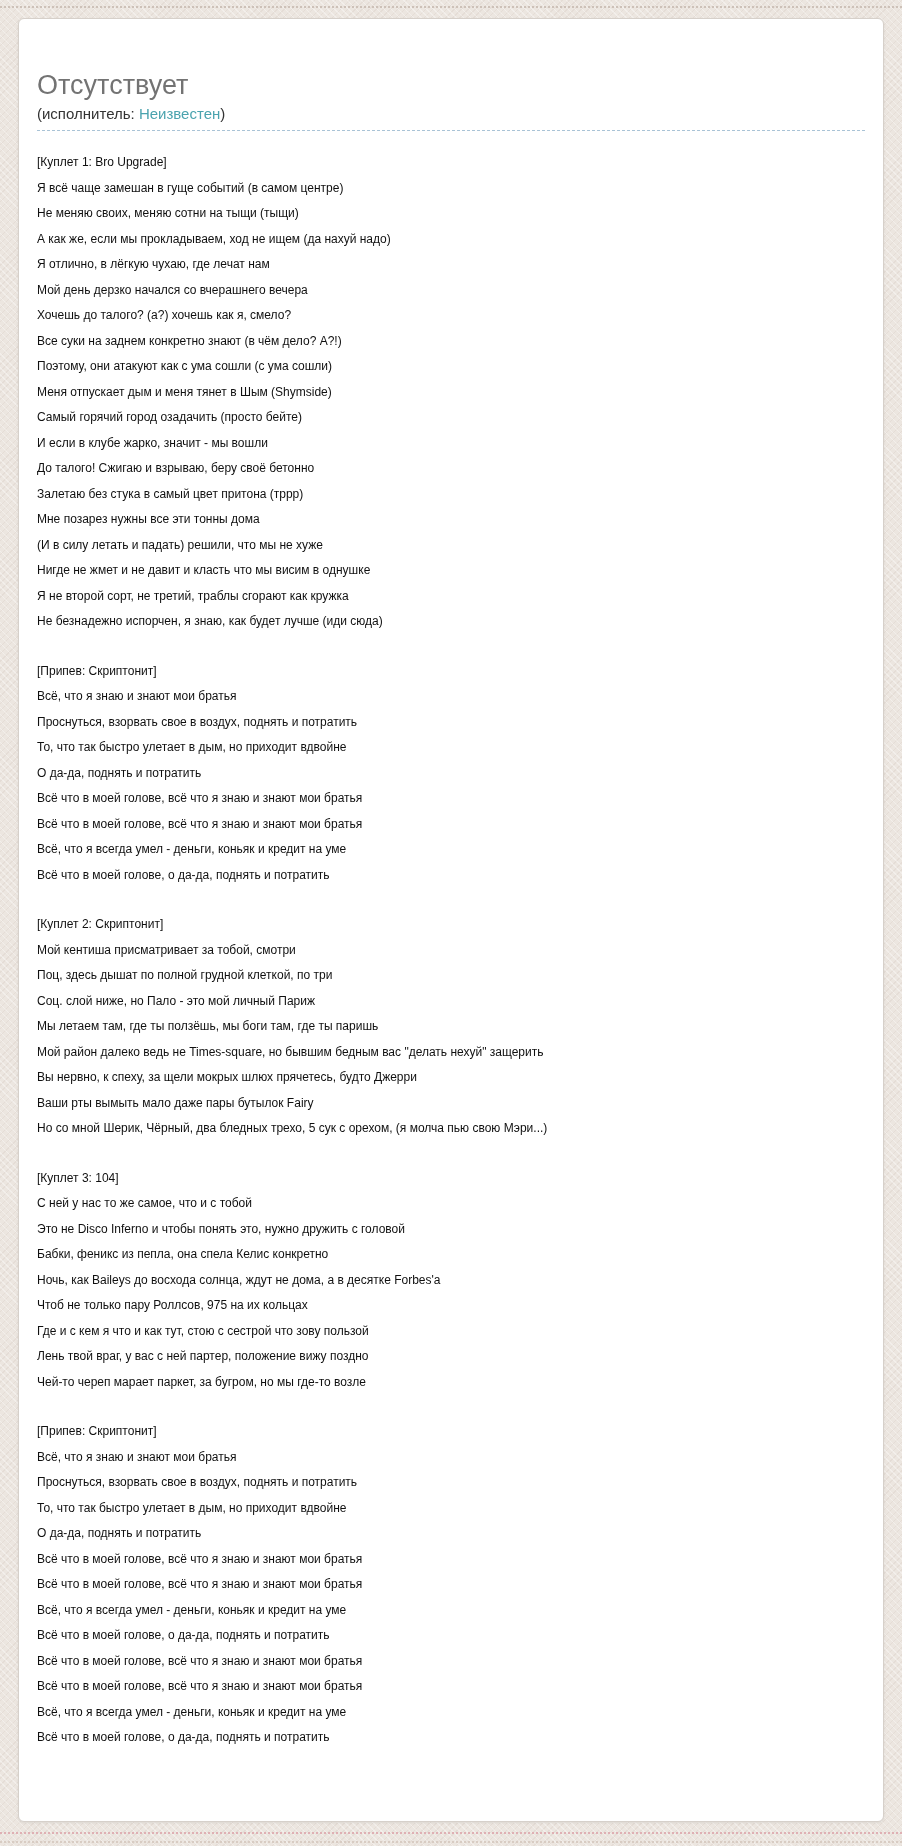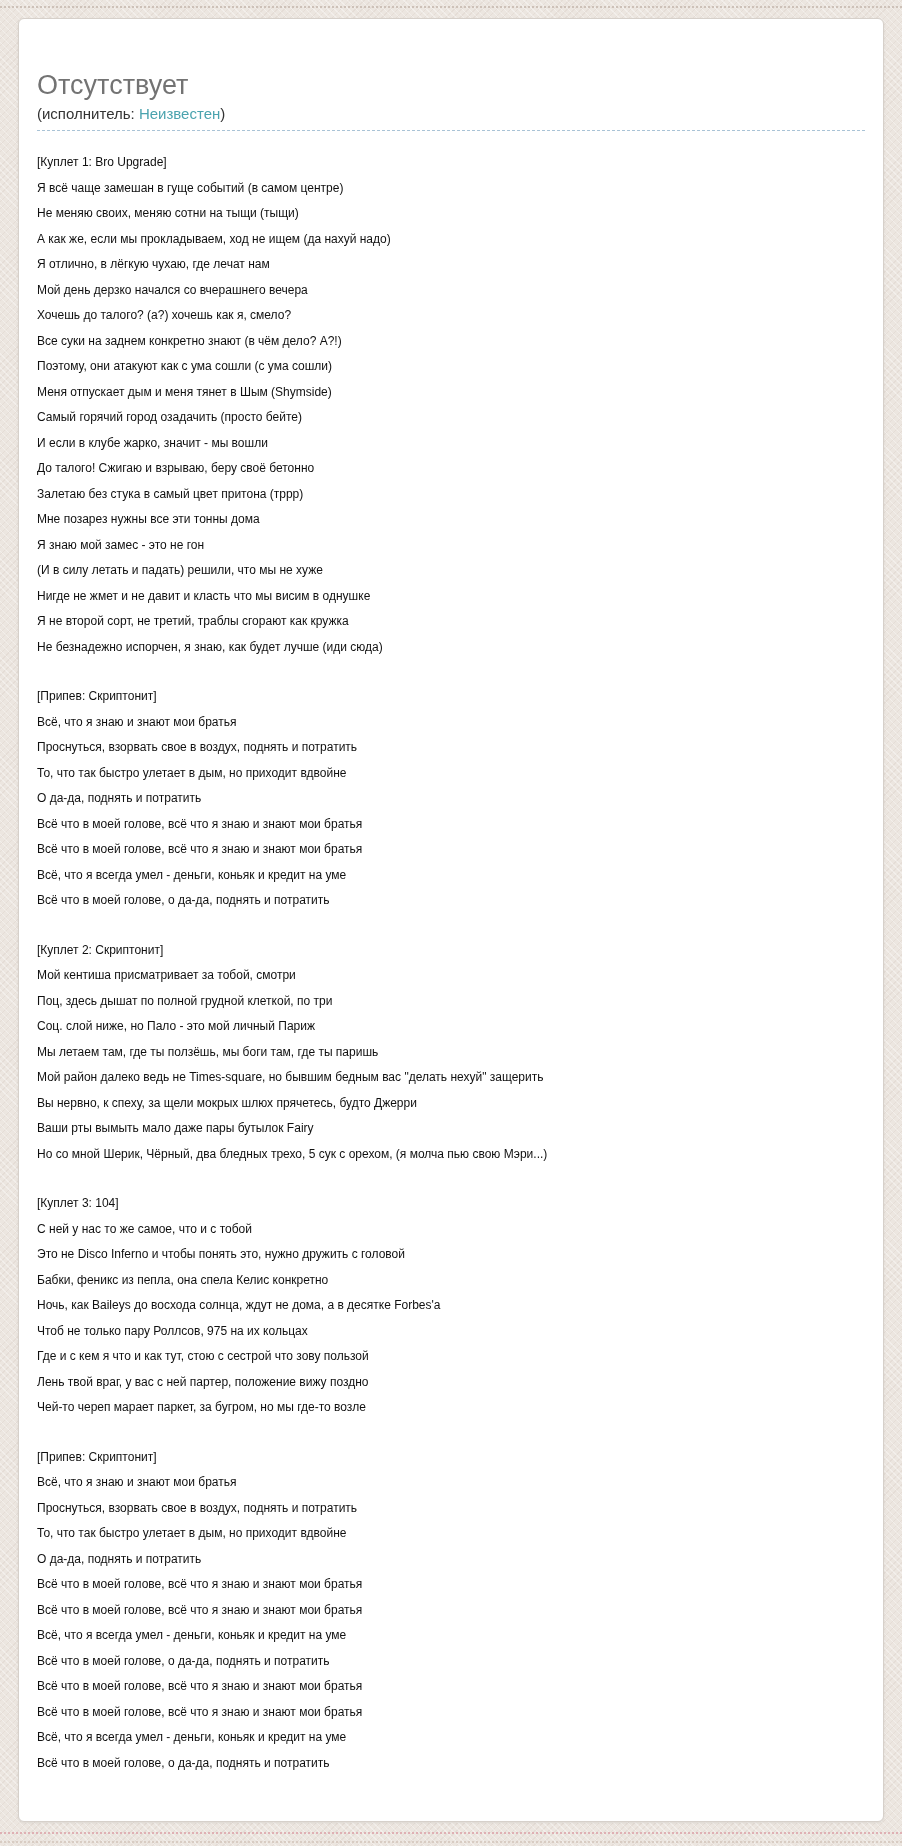--- a/index.html
+++ b/index.html
@@ -86,21 +86,20 @@
           <div class="line">Мой день дерзко начался со вчерашнего вечера</div>
           <div class="line">Хочешь до талого? (а?) хочешь как я, смело?</div>
           <div class="line">Все суки на заднем конкретно знают (в чём дело? А?!)</div>
           <div class="line">Поэтому, они атакуют как с ума сошли (с ума сошли)</div>
           <div class="line">Меня отпускает дым и меня тянет в Шым (Shymside)</div>
           <div class="line">Самый горячий город озадачить (просто бейте)</div>
           <div class="line">И если в клубе жарко, значит - мы вошли</div>
           <div class="line">До талого! Сжигаю и взрываю, беру своё бетонно</div>
           <div class="line">Залетаю без стука в самый цвет притона (тррр)</div>
           <div class="line">Мне позарез нужны все эти тонны дома</div>
-          <div class="line">Я знаю мой замес - это не гон</div>
           <div class="line">(И в силу летать и падать) решили, что мы не хуже</div>
           <div class="line">Нигде не жмет и не давит и класть что мы висим в однушке</div>
           <div class="line">Я не второй сорт, не третий, траблы сгорают как кружка</div>
           <div class="line">Не безнадежно испорчен, я знаю, как будет лучше (иди сюда)</div>
         </div>
         <div class="section">
           <div class="line">[Припев: Скриптонит]</div>
           <div class="line">Всё, что я знаю и знают мои братья</div>
           <div class="line">Проснуться, взорвать свое в воздух, поднять и потратить</div>
           <div class="line">То, что так быстро улетает в дым, но приходит вдвойне</div>

